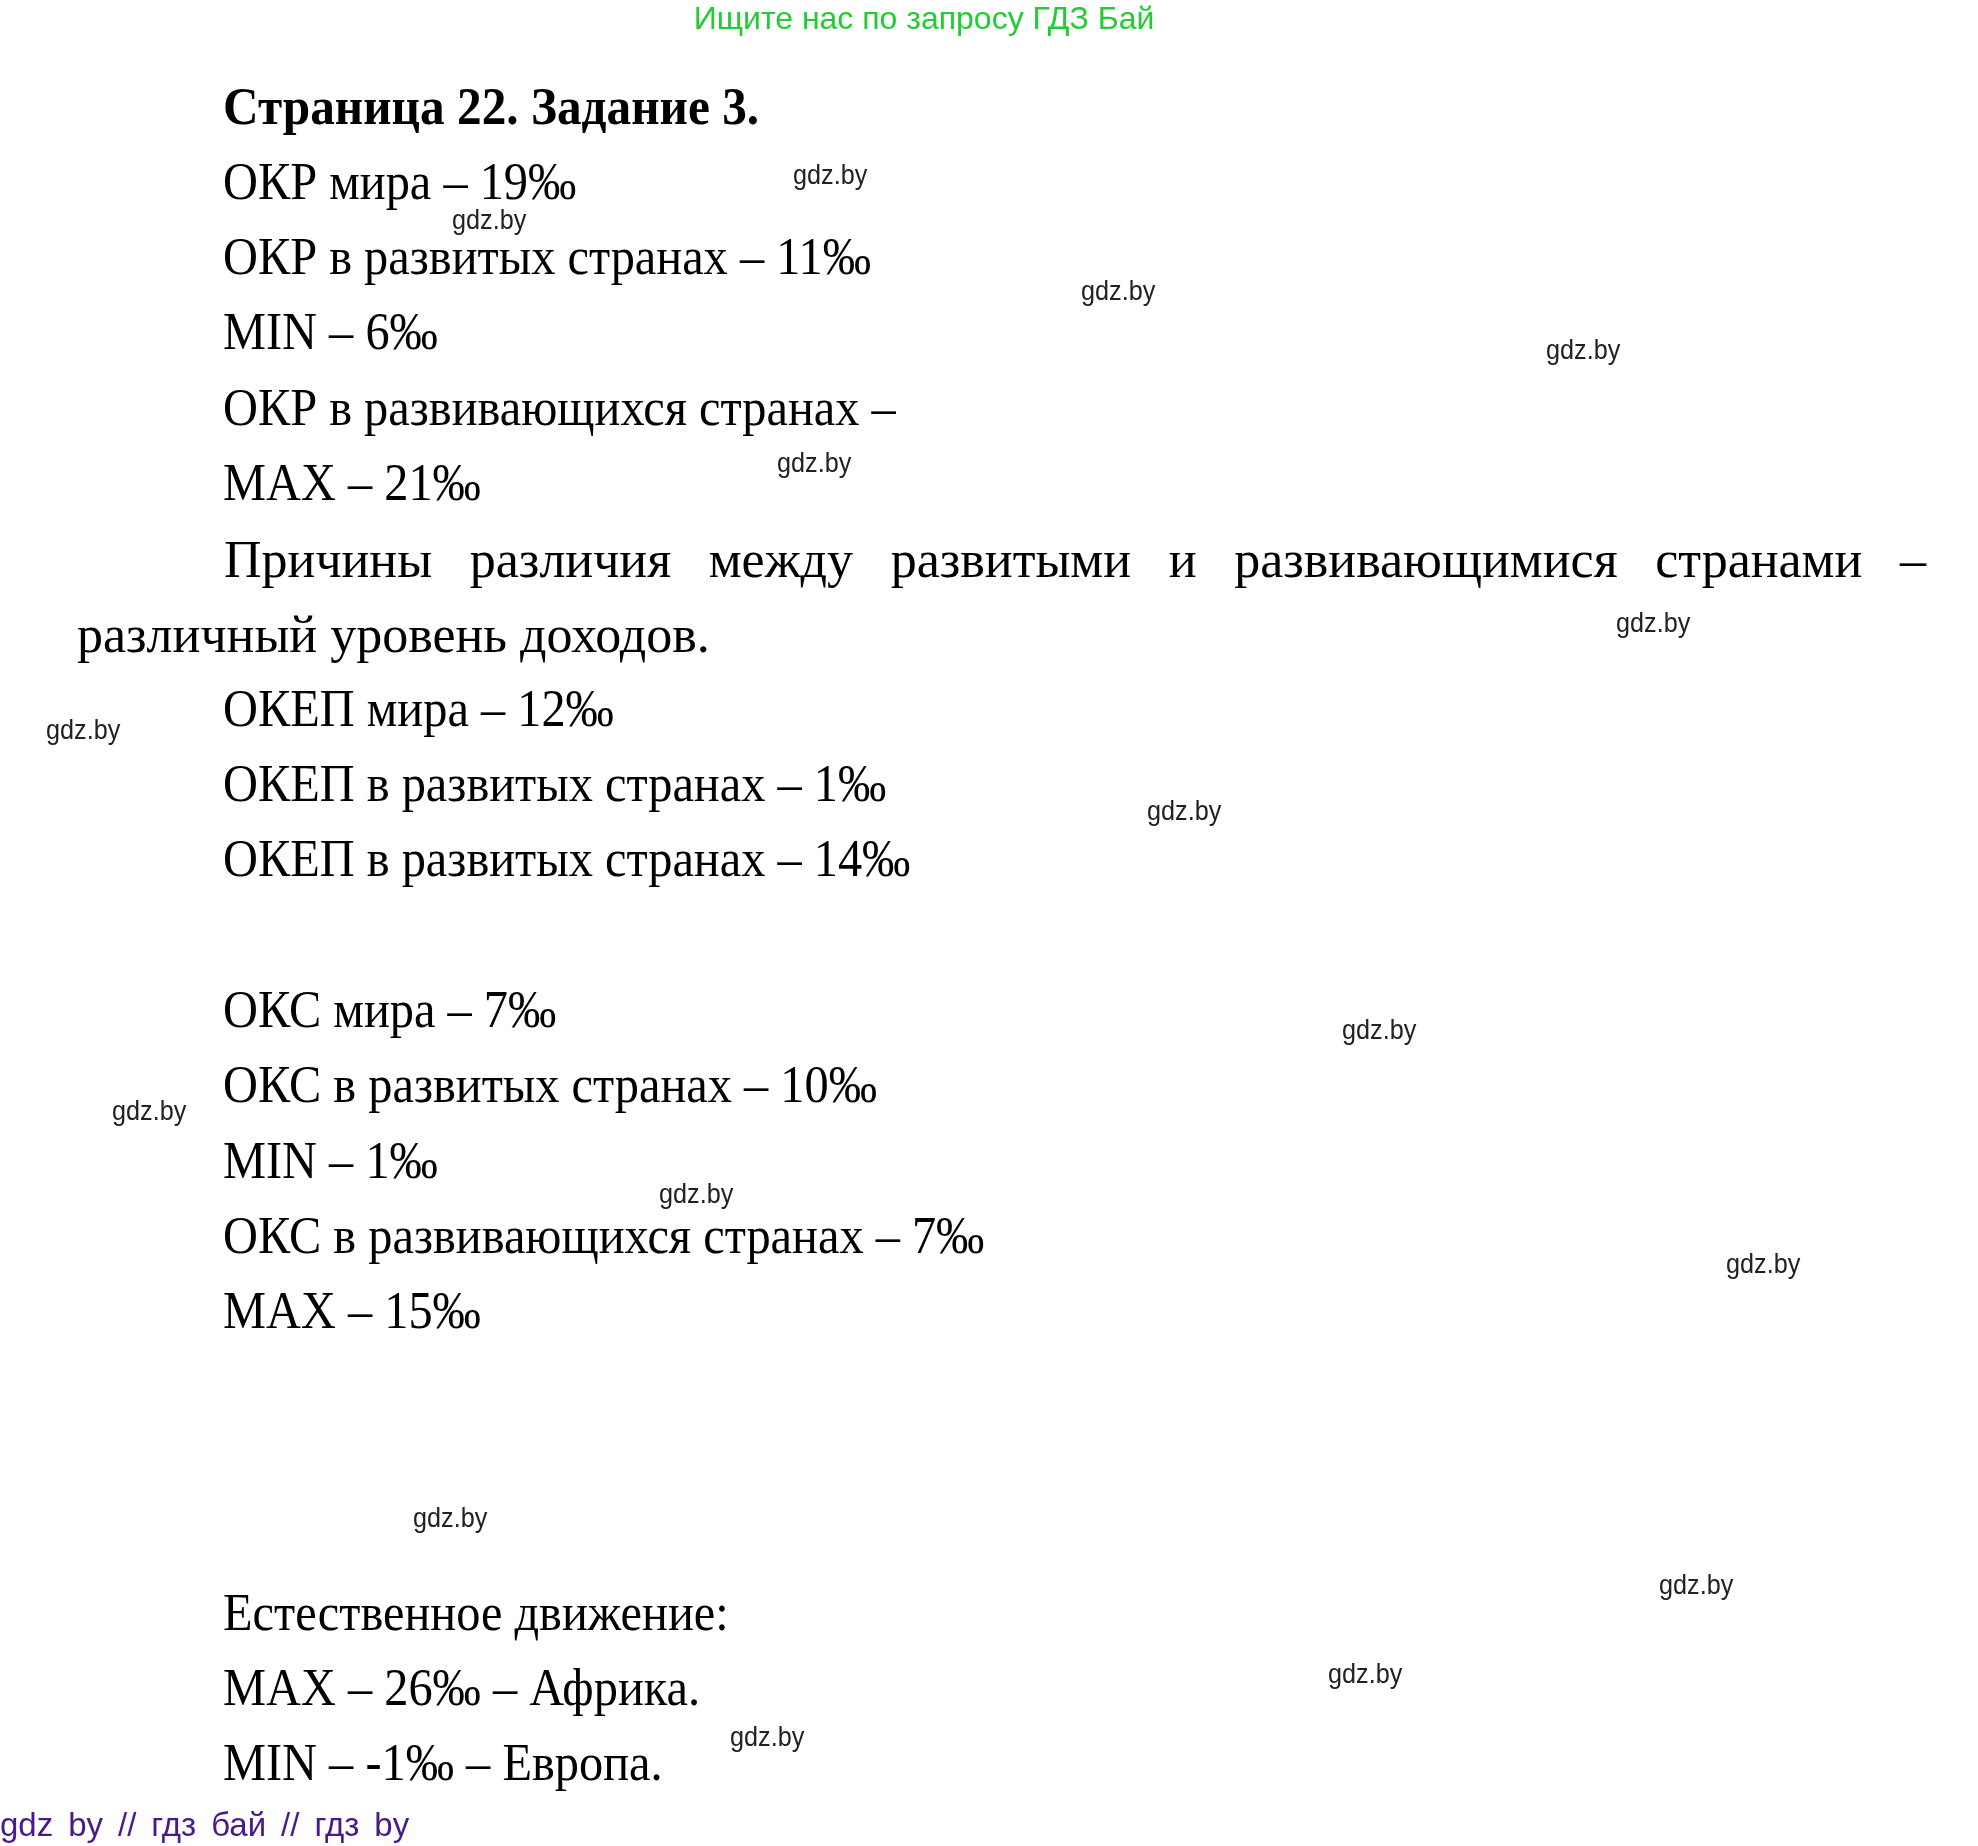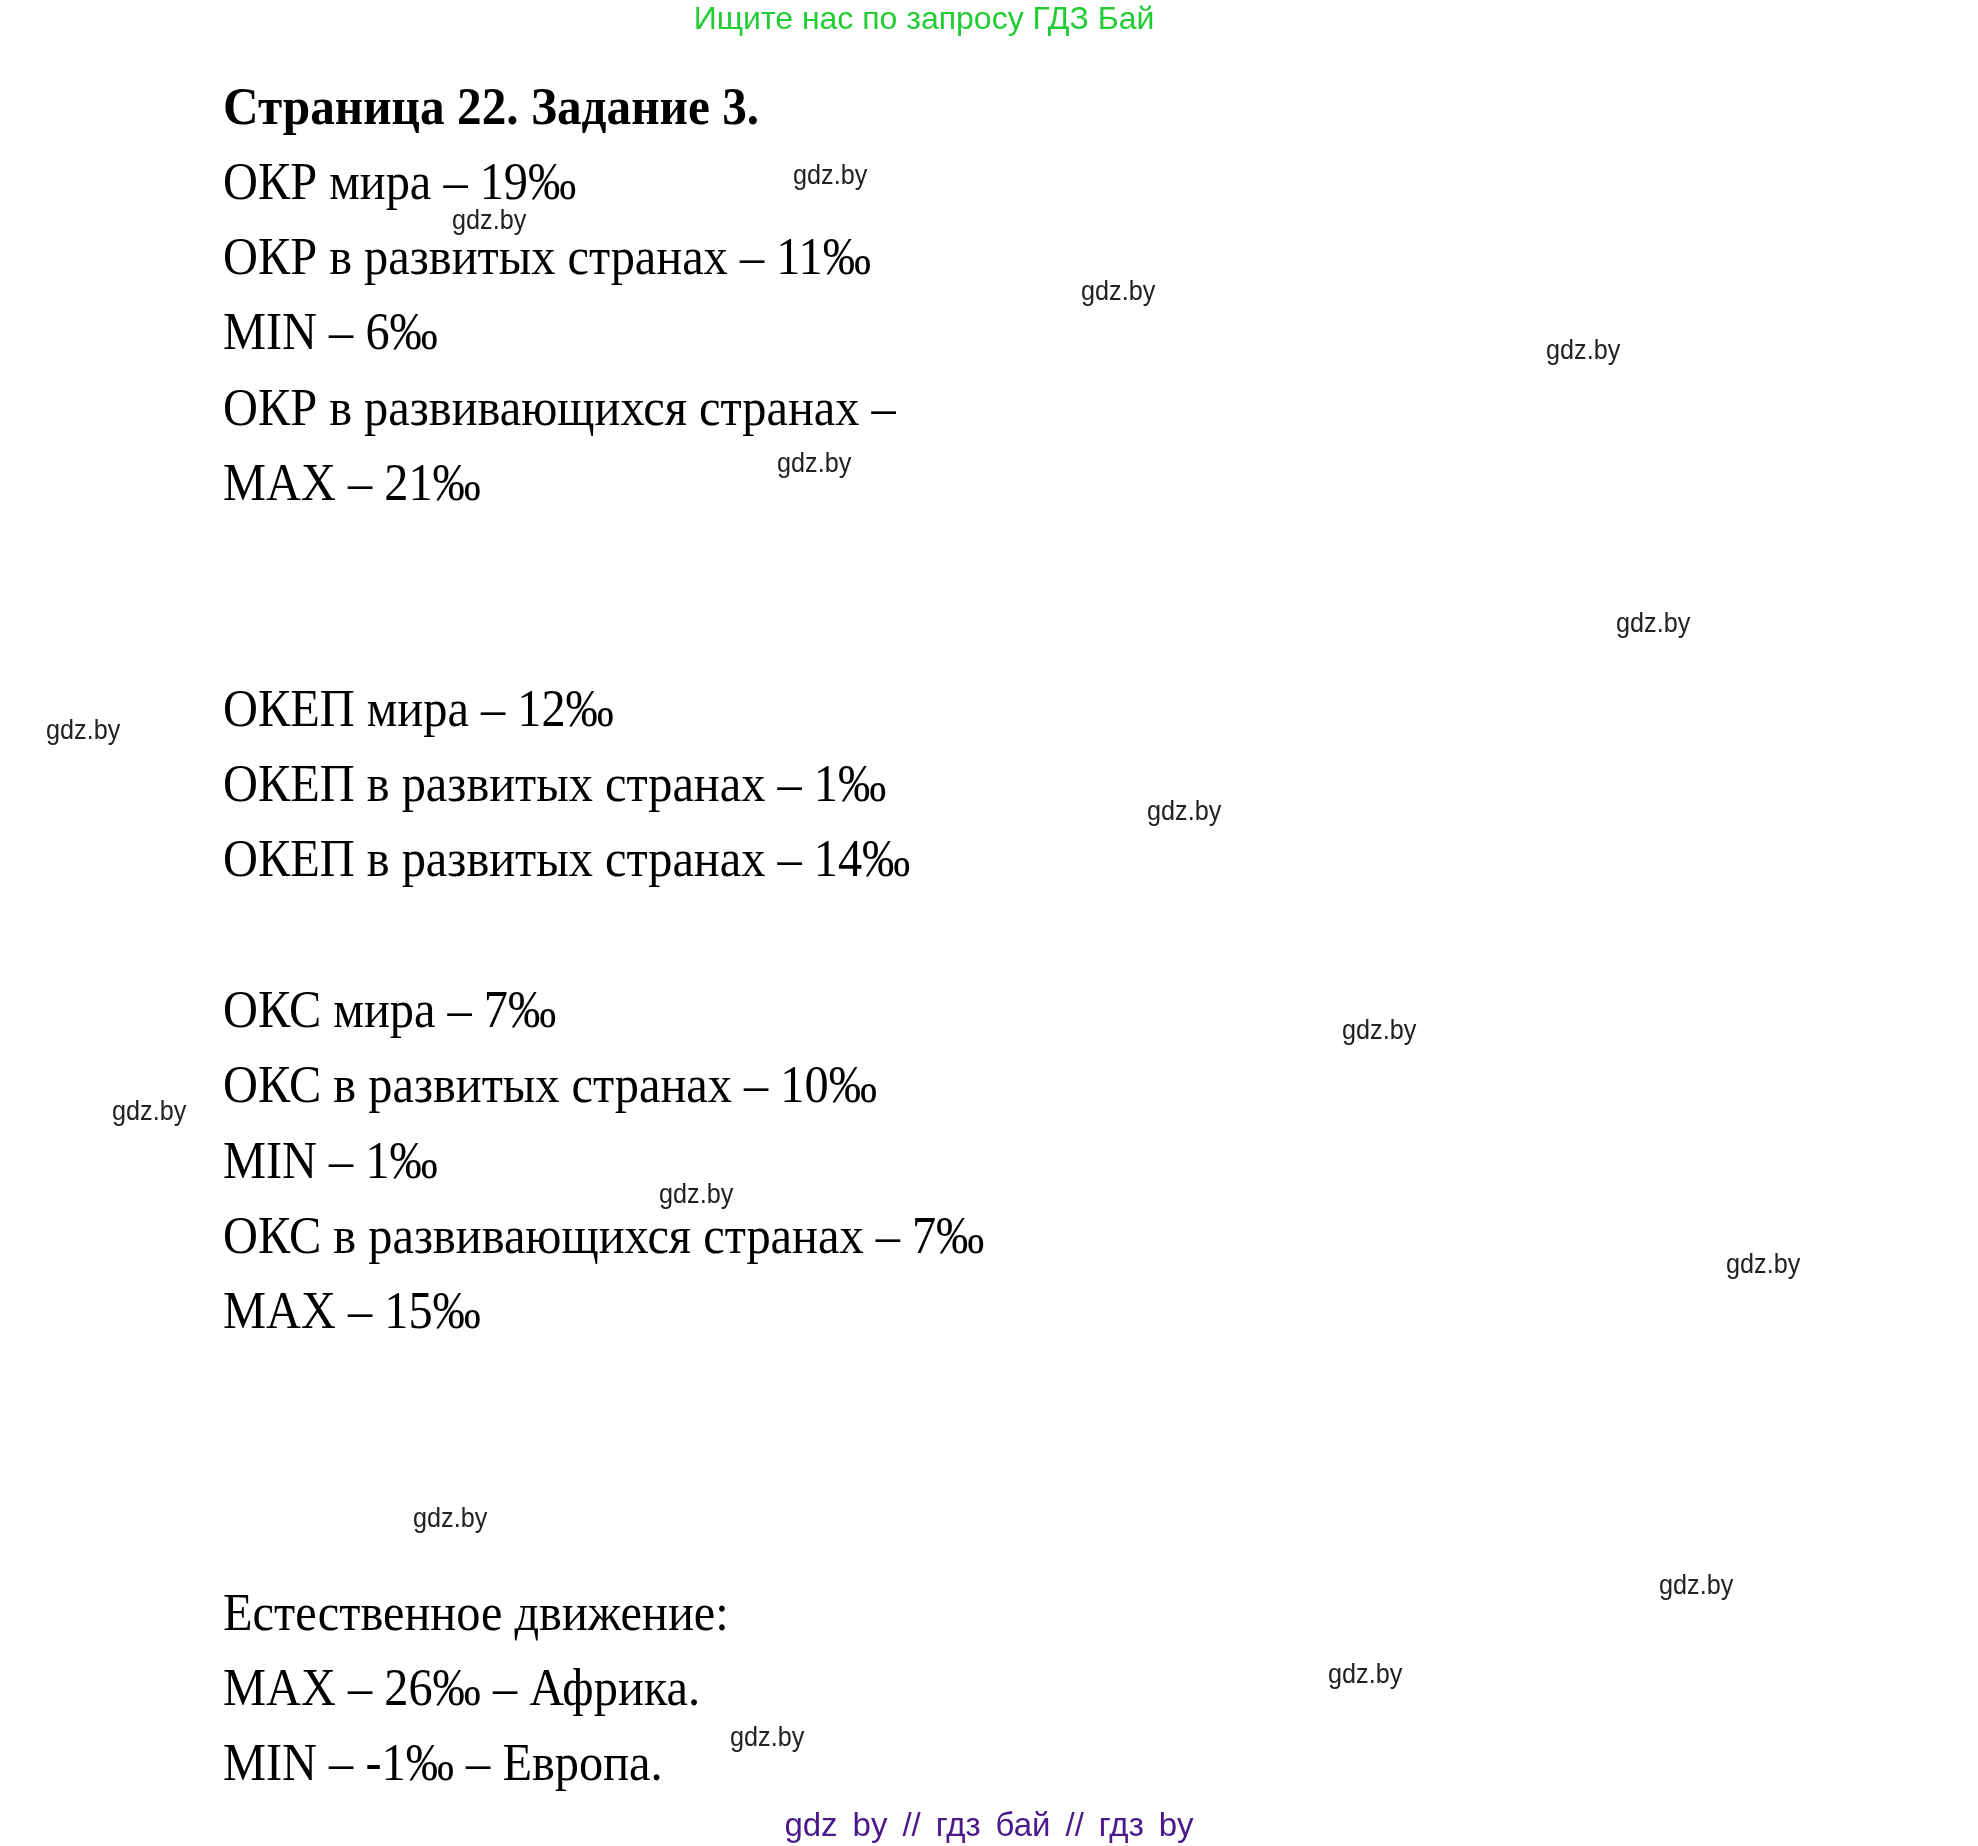--- a/index.html
+++ b/index.html
@@ -3,21 +3,21 @@
 <meta charset="utf-8">
 <style>
   html, body { margin: 0; padding: 0; background: #ffffff; }
   body { width: 1978px; height: 1846px; position: relative; overflow: hidden; }
   .banner {
     position: absolute; left: 0; top: 0; width: 1848px; text-align: center;
     font-family: "Liberation Sans", sans-serif; font-size: 32px; line-height: 37px;
     color: #22cc33;
   }
   .footer {
-    position: absolute; left: 0; top: 1804px; width: 1978px; text-align: center;
+    position: absolute; left: 0; top: 1804px; width: 1978px; text-align: left;
     font-family: "Liberation Sans", sans-serif; font-size: 33px; line-height: 42px;
     color: #4a1a8a; word-spacing: 5.8px;
   }
   .doc {
     position: absolute; left: 0; top: 0; width: 1978px; height: 1828px;
     font-family: "Liberation Serif", serif; color: #000; margin-left: 9px;
   }
   .line {
     position: absolute; font-size: 52px; line-height: 62px; white-space: nowrap;
     transform: scaleX(0.93); transform-origin: left top;
@@ -40,20 +40,21 @@
 
 <div class="doc">
   <div class="line title" style="left:214px; top:75px;">Страница 22. Задание 3.</div>
 
   <div class="line" style="left:214px; top:151px;">ОКР мира – 19‰</div>
   <div class="line" style="left:214px; top:226px;">ОКР в развитых странах – 11‰</div>
   <div class="line" style="left:214px; top:301px;">MIN – 6‰</div>
   <div class="line" style="left:214px; top:377px;">ОКР в развивающихся странах –</div>
   <div class="line" style="left:214px; top:452px;">MAX – 21‰</div>
 
+  <div class="para" style="top:522px;">Причины различия между развитыми и развивающимися странами – различный уровень доходов.</div>
 
   <div class="line" style="left:214px; top:678px;">ОКЕП мира – 12‰</div>
   <div class="line" style="left:214px; top:753px;">ОКЕП в развитых странах – 1‰</div>
   <div class="line" style="left:214px; top:828px;">ОКЕП в развитых странах – 14‰</div>
 
   <div class="line" style="left:214px; top:979px;">ОКС мира – 7‰</div>
   <div class="line" style="left:214px; top:1054px;">ОКС в развитых странах – 10‰</div>
   <div class="line" style="left:214px; top:1130px;">MIN – 1‰</div>
   <div class="line" style="left:214px; top:1205px;">ОКС в развивающихся странах – 7‰</div>
   <div class="line" style="left:214px; top:1280px;">MAX – 15‰</div>

